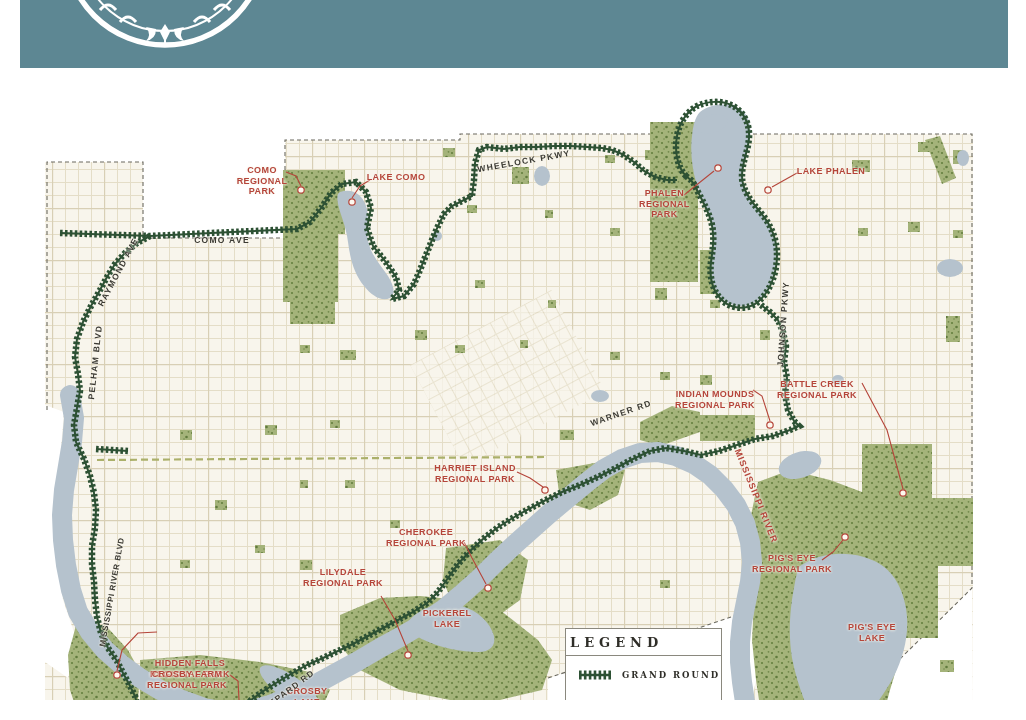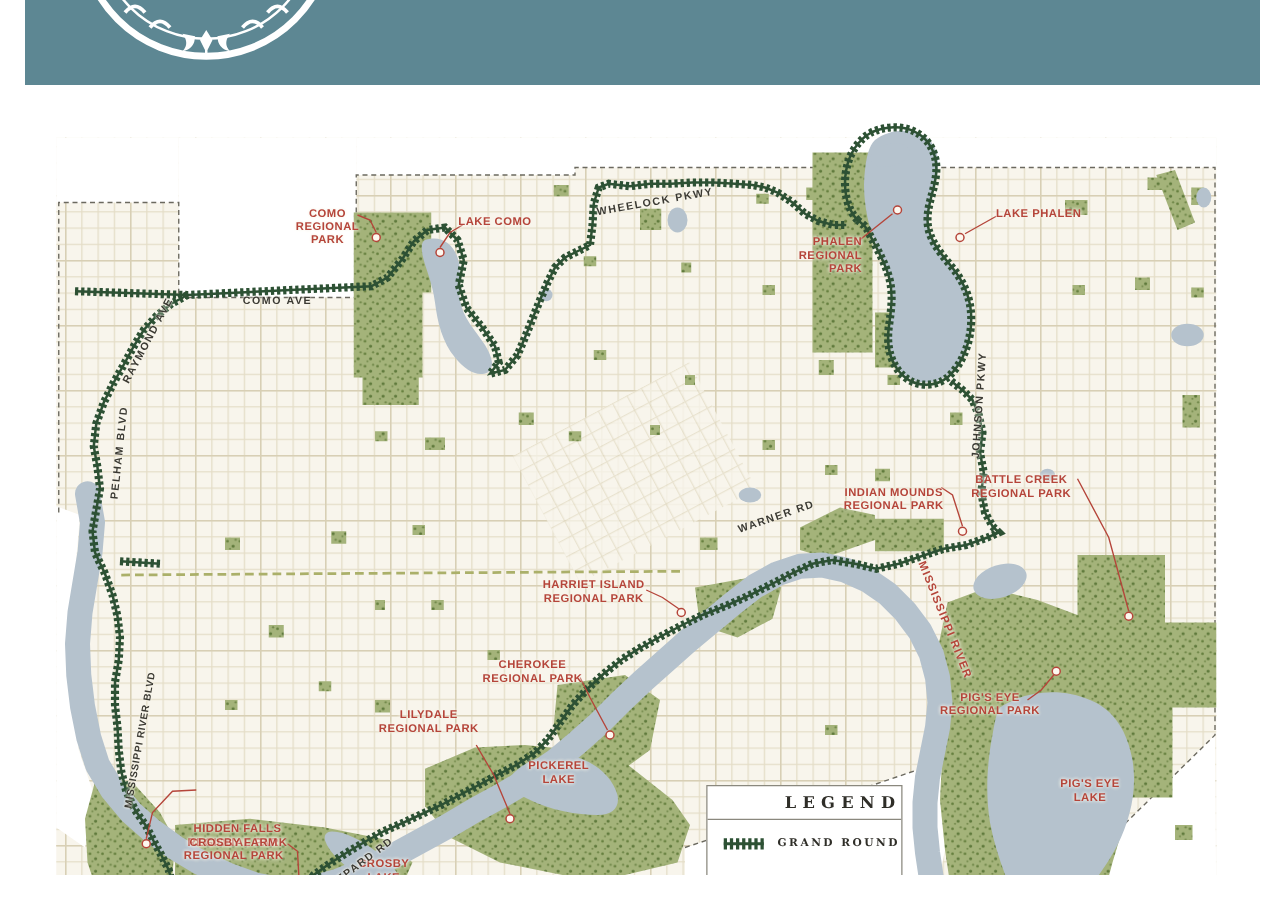--- a/index.html
+++ b/index.html
@@ -7,37 +7,37 @@
         font-family:"Liberation Sans",sans-serif;}
   
   #header{position:absolute;left:20px;top:0;width:988px;height:68px;background:#5d8793;}
   #logo{position:absolute;left:40px;top:0;width:220px;height:60px;}
   
   #mapsvg{position:absolute;left:0;top:0;width:1026px;height:720px;}
   
   .plabel{position:absolute;font-size:9px;line-height:10.5px;font-weight:bold;
           letter-spacing:.4px;color:#b5453a;white-space:pre-line;text-align:center;
           transform:translate(-50%,-50%);text-shadow:0 0 3px #f8f5ec,0 0 3px #f8f5ec;}
-  .plabel.left{text-align:right;transform:translate(0,-50%);}
+  .plabel.left{text-align:center;transform:translate(0,-50%);}
   .plabel.rot{transform:translate(-50%,-50%) rotate(68deg);letter-spacing:1px;}
   
   .rlabel{position:absolute;font-size:8.5px;font-weight:bold;letter-spacing:1.3px;
           color:#3b3a33;white-space:nowrap;transform:translate(-50%,-50%);
           text-shadow:0 0 2px #f8f5ec,0 0 2px #f8f5ec;}
   .r-wheelock{transform:translate(-50%,-50%) rotate(-10deg);}
   .r-raymond{transform:translate(-50%,-50%) rotate(-62deg);}
   .r-pelham{transform:translate(-50%,-50%) rotate(-84deg);}
   .r-johnson{transform:translate(-50%,-50%) rotate(-86deg);}
   .r-warner{transform:translate(-50%,-50%) rotate(-19deg);}
   .r-mrb{transform:translate(-50%,-50%) rotate(-80deg);font-size:8px;letter-spacing:.6px;}
   .r-shepard{transform:translate(-50%,-50%) rotate(-37deg);}
   
   #legend{position:absolute;left:565px;top:628px;width:157px;height:92px;background:#fff;
           border:1.5px solid #8a887e;box-sizing:border-box;font-family:"DejaVu Serif",serif;}
-  #legend .title{display:block;text-align:right;font-weight:bold;font-size:13px;
+  #legend .title{display:block;text-align:left;font-weight:bold;font-size:13px;
           letter-spacing:5px;color:#2f2e28;padding:6px 0 5px 4px;border-bottom:1.5px solid #8a887e;}
   .legrow{position:absolute;left:11px;display:flex;align-items:flex-end;}
   .legrow .lab{font-size:8.5px;font-weight:bold;letter-spacing:2px;color:#2f2e28;
           margin-left:9px;white-space:pre-line;line-height:11px;}
 </style>
 </head>
 <body>
 
 <div id="page">
 

